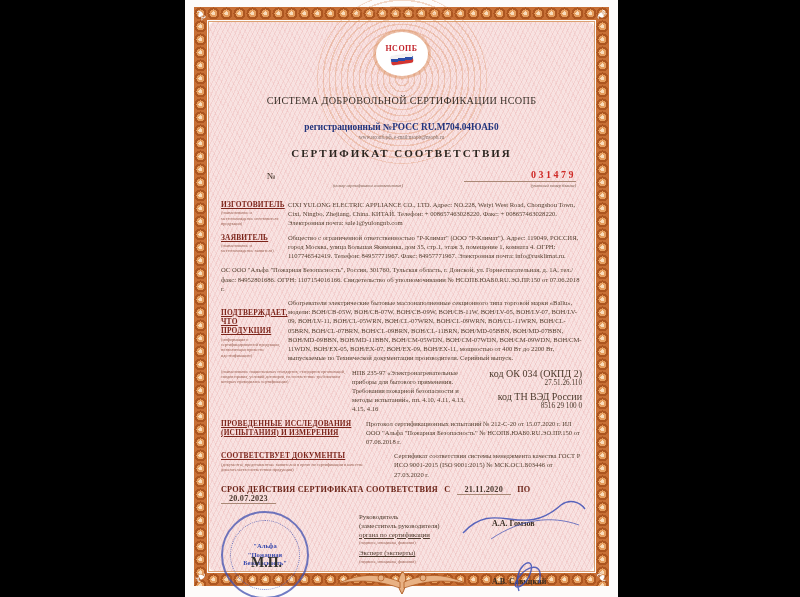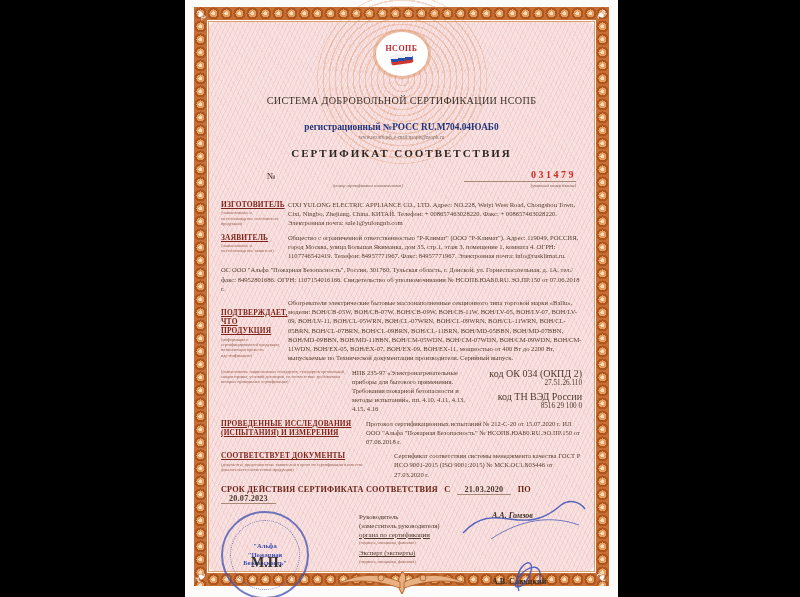--- a/index.html
+++ b/index.html
@@ -71,21 +71,21 @@
   .stamp{position:absolute;left:2px;top:2px;width:88px;height:88px;}
   .stamp .ring{position:absolute;inset:0;border:2px solid rgba(64,80,176,.75);border-radius:50%;}
   .stamp .ring2{position:absolute;inset:9px;border:1px dotted rgba(64,80,176,.75);border-radius:50%;}
   .stamp .stx{position:absolute;inset:22px 6px;display:flex;flex-direction:column;align-items:center;justify-content:center;
               color:#3e4dae;font-size:6.6px;font-weight:bold;line-height:1.3;text-align:center;}
   .mp{position:absolute;left:32px;top:46px;font-size:14px;font-weight:bold;color:#31302e;z-index:4;}
   .roles{position:absolute;left:140px;top:4px;width:150px;color:#4c3a2c;font-size:6.8px;line-height:1.3;}
   .roles .u{text-decoration:underline;}
   .roles .tiny{font-size:4.3px;color:#9b6354;margin:1px 0 3px;}
   .nm{font-size:8px;font-weight:bold;color:#3a2e24;position:absolute;right:0;width:92px;}
-  .nm1{top:2px;font-style:italic;} .nm2{top:68px;}
+  .nm1{top:10px;} .nm2{top:68px;}
   .sig{position:absolute;left:242px;top:-14px;z-index:3;}
 </style>
 </head>
 <body>
 
 <div class="page">
   <div class="edge top"></div>
   <div class="edge bottom"></div>
   <div class="edge left"></div>
   <div class="edge right"></div>
@@ -183,21 +183,21 @@
             <b>СООТВЕТСТВУЕТ ДОКУМЕНТЫ</b>
             <span class="sub">(документы, представленные заявителем в орган по сертификации в качестве доказательств соответствия продукции)</span>
           </div>
           <div class="val">Сертификат соответствия системы менеджмента качества ГОСТ Р ИСО 9001-2015 (ISO 9001:2015) № МСК.ОС1.Б03446 от 27.03.2020 г.</div>
         </div>
       </div>
 
       <div class="validity">
         <span>СРОК ДЕЙСТВИЯ СЕРТИФИКАТА СООТВЕТСТВИЯ</span>
         <span class="kw">С</span>
-        <span class="dt">21.03.2020</span>
+        <span class="dt">21.11.2020</span>
         <span class="kw">ПО</span>
         <span class="dt">20.07.2023</span>
       </div>
 
       <div class="signing">
         <div class="stamp">
           <div class="ring"></div>
           <div class="ring2"></div>
           <div class="stx">
             <span>"Альфа</span>

